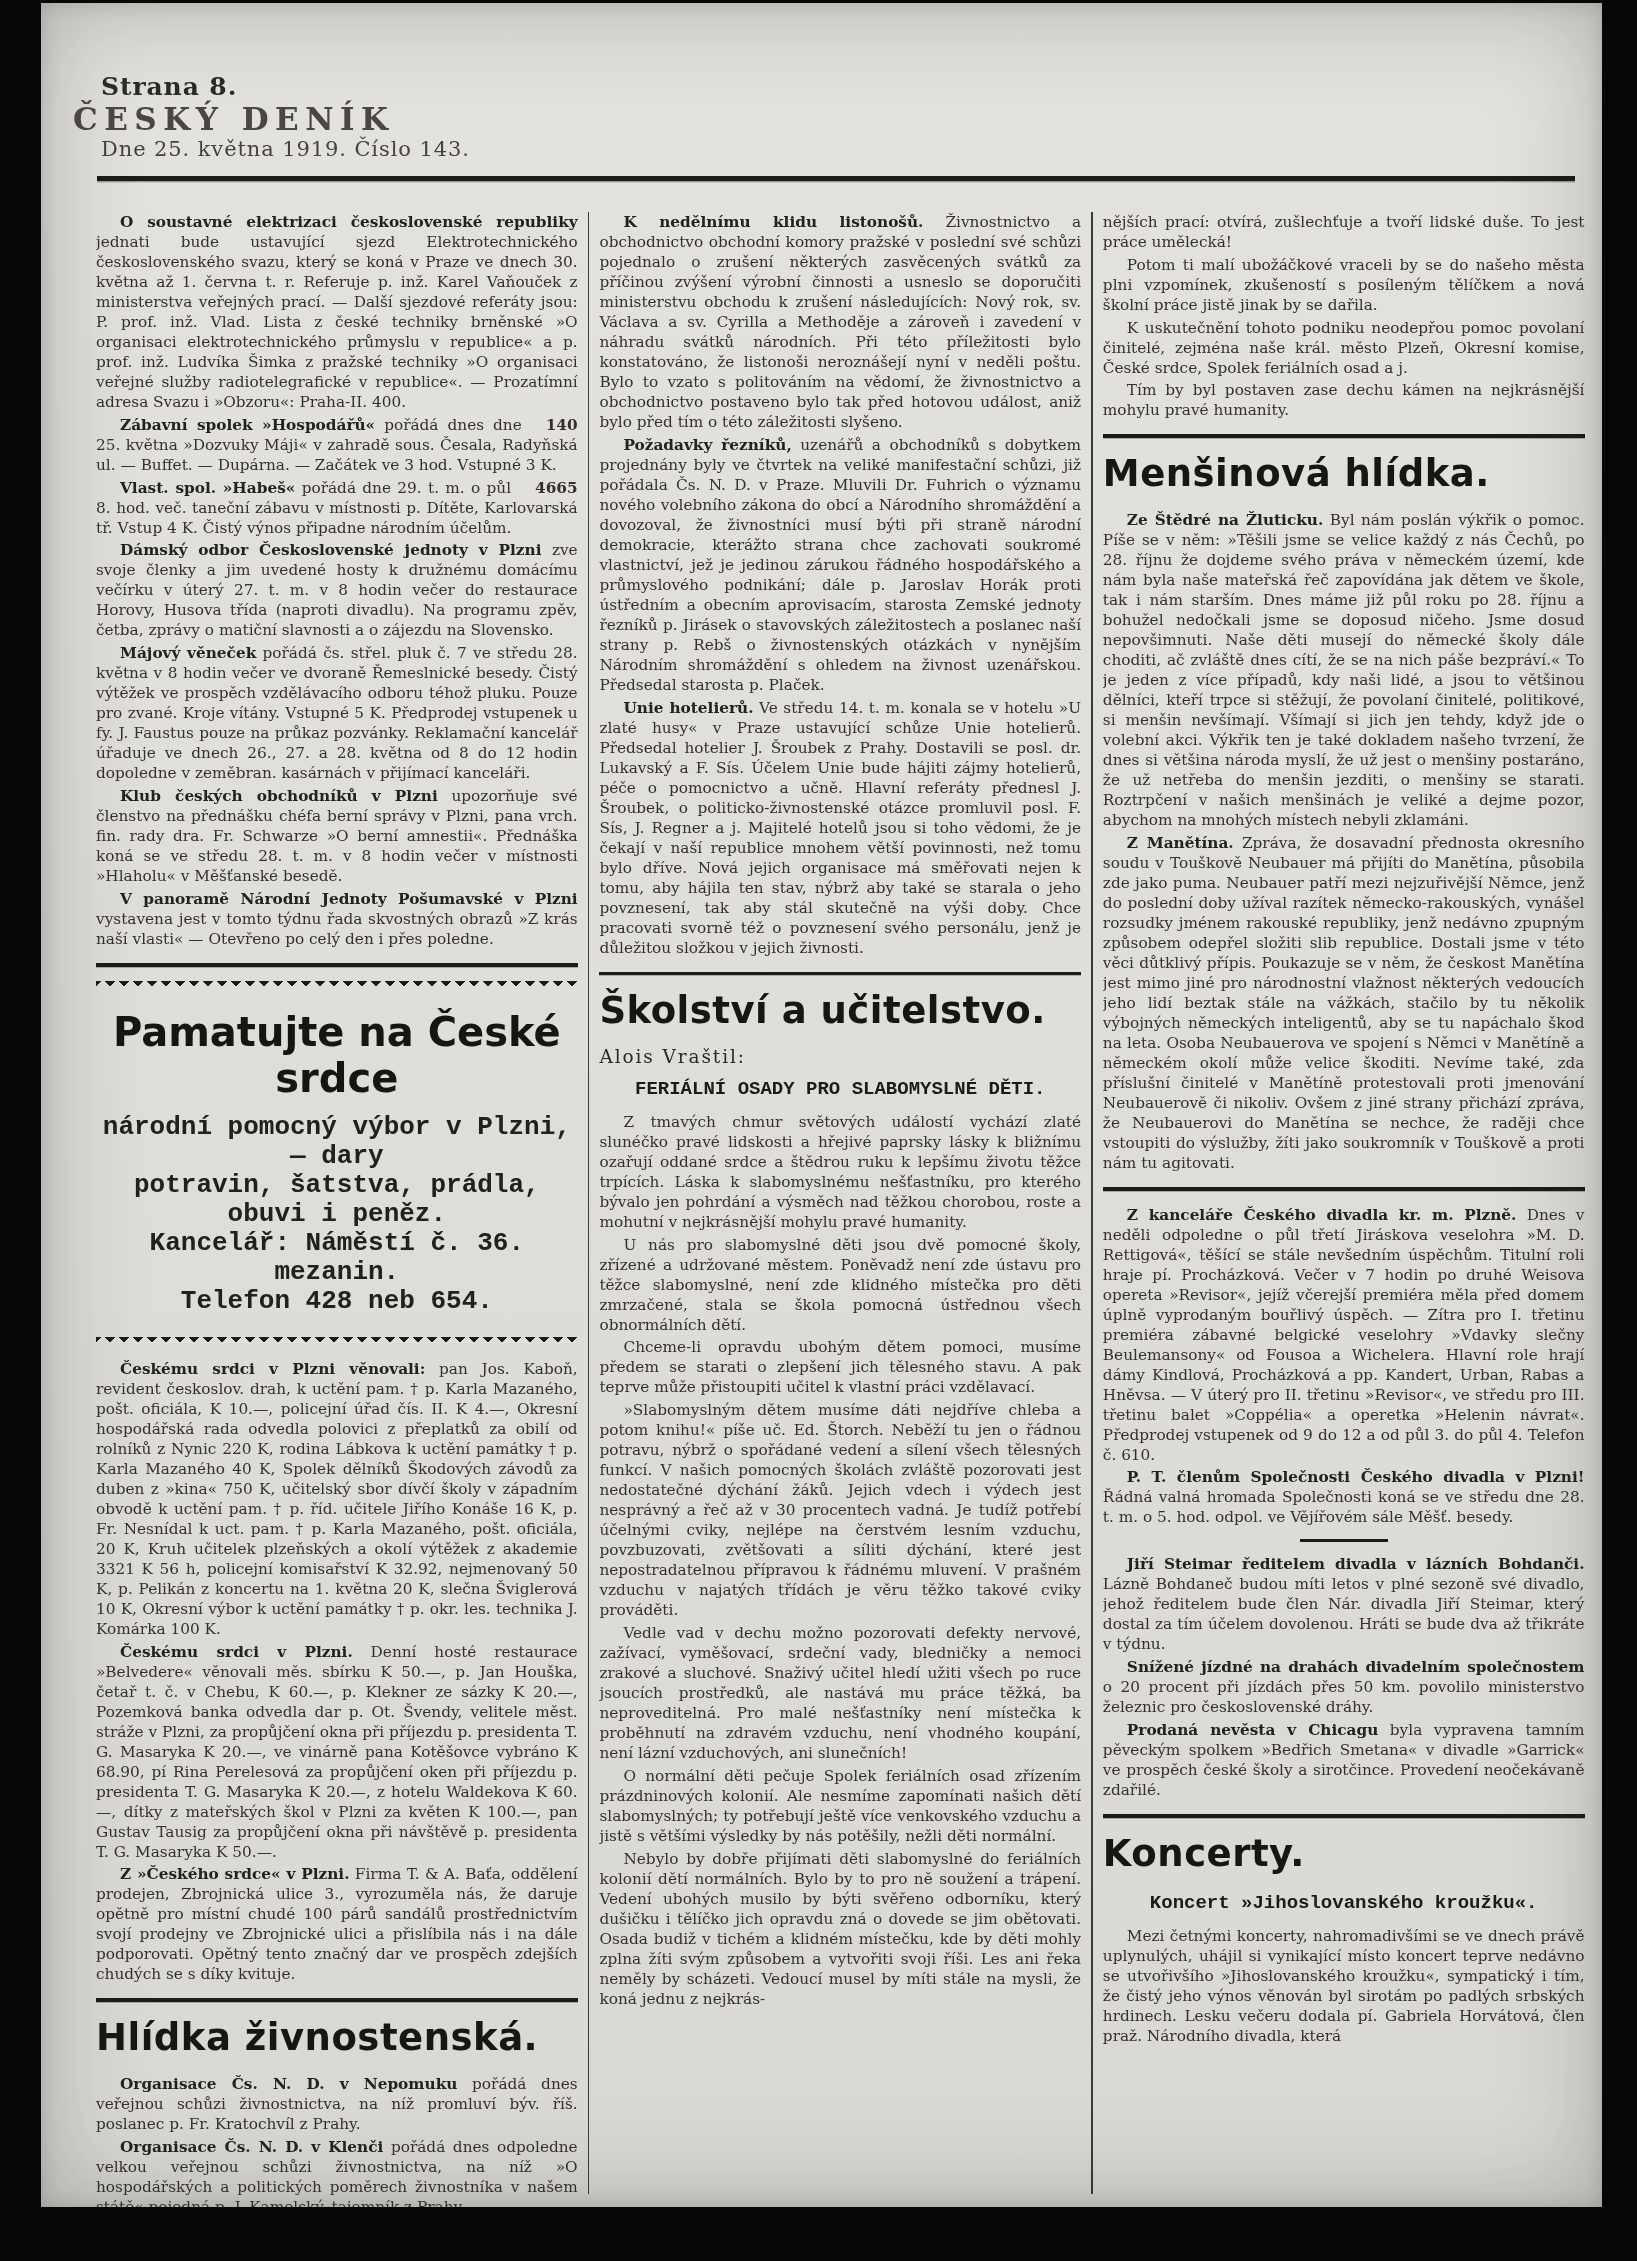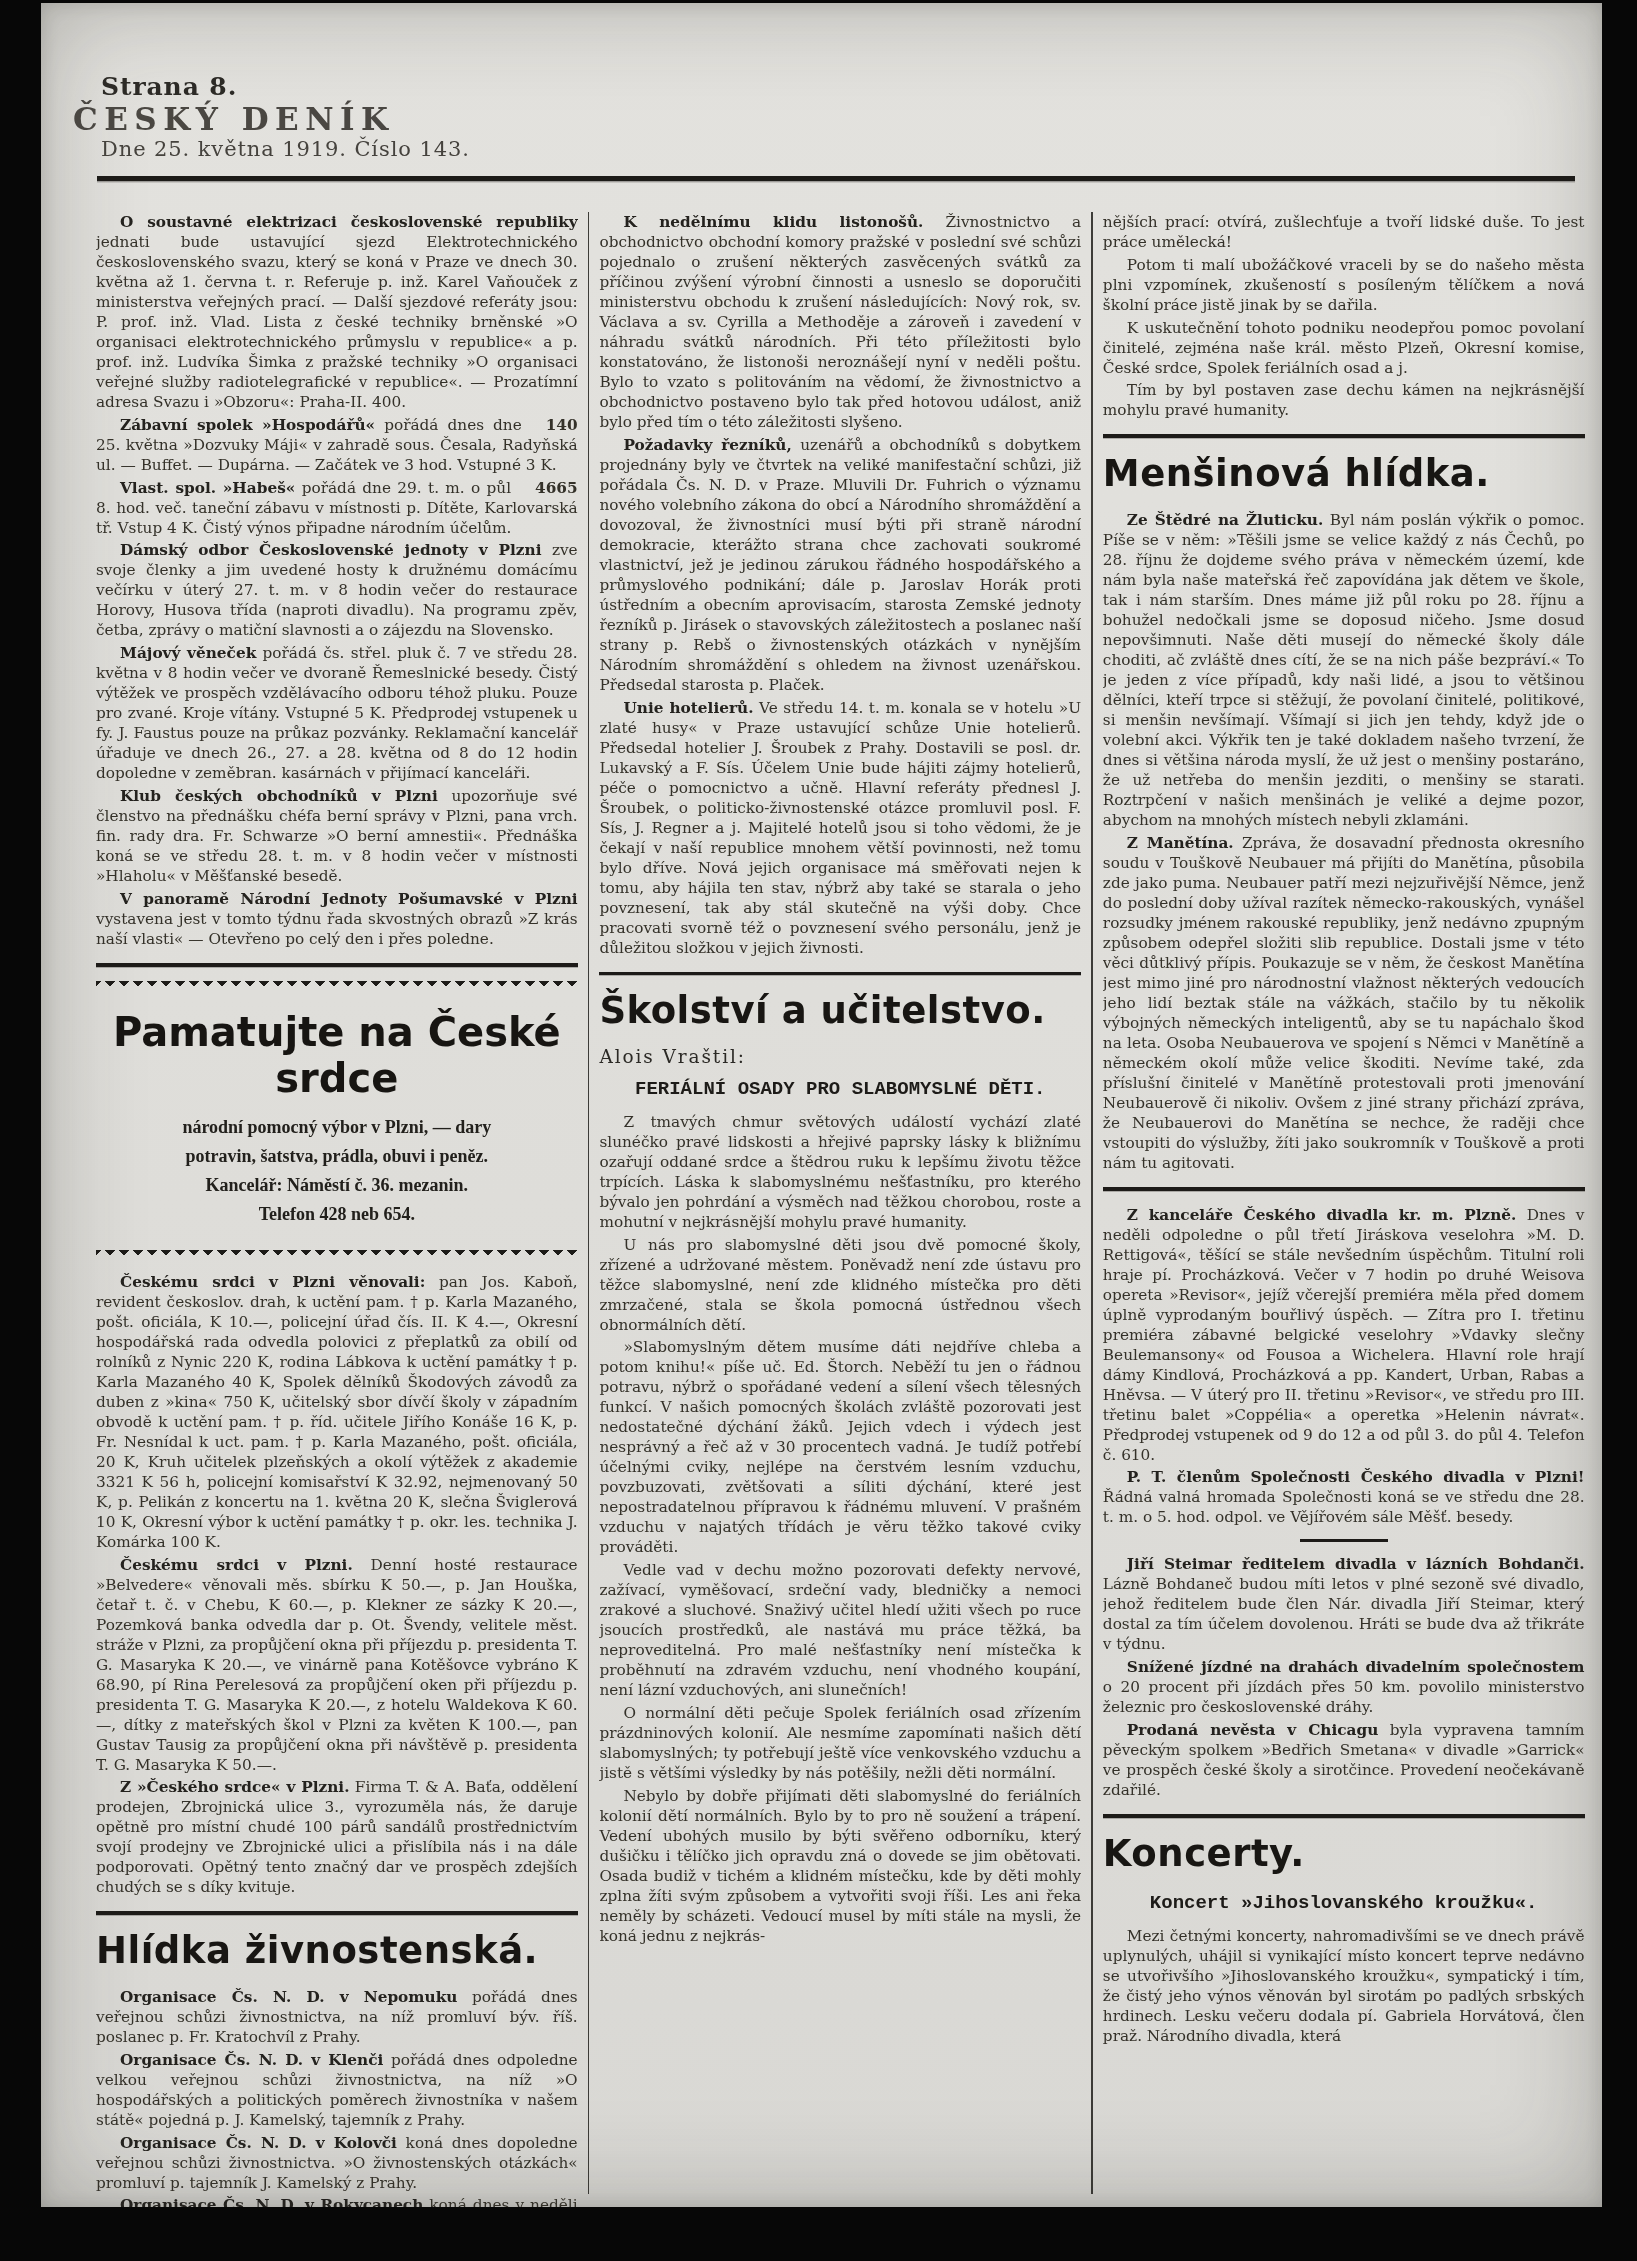--- a/index.html
+++ b/index.html
@@ -56,22 +56,22 @@
       linear-gradient(135deg,#1d1b18 3.7px,transparent 0) 0 0,
       linear-gradient(225deg,#1d1b18 3.7px,transparent 0) 0 0;
     background-size:14px 10.2px;background-repeat:repeat-x;
   }
   .ad-box{padding:3.7px 4.6px 8.3px 4.6px;text-align:center;}
   .ad-title{
     font-family:"DejaVu Sans", sans-serif;
     font-size:40px;line-height:46px;font-weight:bold;color:#171512;margin:2.8px 0 12px 0;
   }
   .ad-line{
-    font-family:Liberation Serif, serif;
-    font-size:18px;line-height:29px;font-weight:bold;color:#22201c;
+    font-family:Liberation Mono, monospace;
+    font-size:26px;line-height:29px;font-weight:bold;color:#22201c;
   }
   
   .edge{position:absolute;background:#070707;}
   .edge-left{left:0;top:0;width:41px;height:2261px;}
   .edge-right{right:0;top:0;width:35px;height:2261px;}
   .edge-bottom{left:0;bottom:0;width:1637px;height:54px;}
   .edge-top{left:0;top:0;width:1637px;height:2.8px;}
 </style>
 </head>
 <body>
@@ -117,20 +117,21 @@
     <div class="col">
         <p class="para"><strong class="lead">K nedělnímu klidu listonošů.</strong> Živnostnictvo a obchodnictvo obchodní komory pražské v poslední své schůzi pojednalo o zrušení některých zasvěcených svátků za příčinou zvýšení výrobní činnosti a usneslo se doporučiti ministerstvu obchodu k zrušení následujících: Nový rok, sv. Václava a sv. Cyrilla a Methoděje a zároveň i zavedení v náhradu svátků národních. Při této příležitosti bylo konstatováno, že listonoši neroznášejí nyní v neděli poštu. Bylo to vzato s politováním na vědomí, že živnostnictvo a obchodnictvo postaveno bylo tak před hotovou událost, aniž bylo před tím o této záležitosti slyšeno.</p>
         <p class="para"><strong class="lead">Požadavky řezníků,</strong> uzenářů a obchodníků s dobytkem projednány byly ve čtvrtek na veliké manifestační schůzi, již pořádala Čs. N. D. v Praze. Mluvili Dr. Fuhrich o významu nového volebního zákona do obcí a Národního shromáždění a dovozoval, že živnostníci musí býti při straně národní demokracie, kterážto strana chce zachovati soukromé vlastnictví, jež je jedinou zárukou řádného hospodářského a průmyslového podnikání; dále p. Jaroslav Horák proti ústředním a obecním aprovisacím, starosta Zemské jednoty řezníků p. Jirásek o stavovských záležitostech a poslanec naší strany p. Rebš o živnostenských otázkách v nynějším Národním shromáždění s ohledem na živnost uzenářskou. Předsedal starosta p. Plaček.</p>
         <p class="para"><strong class="lead">Unie hotelierů.</strong> Ve středu 14. t. m. konala se v hotelu »U zlaté husy« v Praze ustavující schůze Unie hotelierů. Předsedal hotelier J. Šroubek z Prahy. Dostavili se posl. dr. Lukavský a F. Sís. Účelem Unie bude hájiti zájmy hotelierů, péče o pomocnictvo a učně. Hlavní referáty přednesl J. Šroubek, o politicko-živnostenské otázce promluvil posl. F. Sís, J. Regner a j. Majitelé hotelů jsou si toho vědomi, že je čekají v naší republice mnohem větší povinnosti, než tomu bylo dříve. Nová jejich organisace má směřovati nejen k tomu, aby hájila ten stav, nýbrž aby také se starala o jeho povznesení, tak aby stál skutečně na výši doby. Chce pracovati svorně též o povznesení svého personálu, jenž je důležitou složkou v jejich živnosti.</p>
         <div class="rule"></div>
         <h2 class="section-heading">Školství a učitelstvo.</h2>
         <p class="byline">Alois Vraštil:</p>
         <p class="subhead">FERIÁLNÍ OSADY PRO SLABOMYSLNÉ DĚTI.</p>
         <p class="para">Z tmavých chmur světových událostí vychází zlaté slunéčko pravé lidskosti a hřejivé paprsky lásky k bližnímu ozařují oddané srdce a štědrou ruku k lepšímu životu těžce trpících. Láska k slabomyslnému nešťastníku, pro kterého bývalo jen pohrdání a výsměch nad těžkou chorobou, roste a mohutní v nejkrásnější mohylu pravé humanity.</p>
         <p class="para">U nás pro slabomyslné děti jsou dvě pomocné školy, zřízené a udržované městem. Poněvadž není zde ústavu pro těžce slabomyslné, není zde klidného místečka pro děti zmrzačené, stala se škola pomocná ústřednou všech obnormálních dětí.</p>
+        <p class="para">Chceme-li opravdu ubohým dětem pomoci, musíme předem se starati o zlepšení jich tělesného stavu. A pak teprve může přistoupiti učitel k vlastní práci vzdělavací.</p>
         <p class="para">»Slabomyslným dětem musíme dáti nejdříve chleba a potom knihu!« píše uč. Ed. Štorch. Neběží tu jen o řádnou potravu, nýbrž o spořádané vedení a sílení všech tělesných funkcí. V našich pomocných školách zvláště pozorovati jest nedostatečné dýchání žáků. Jejich vdech i výdech jest nesprávný a řeč až v 30 procentech vadná. Je tudíž potřebí účelnými cviky, nejlépe na čerstvém lesním vzduchu, povzbuzovati, zvětšovati a síliti dýchání, které jest nepostradatelnou přípravou k řádnému mluvení. V prašném vzduchu v najatých třídách je věru těžko takové cviky prováděti.</p>
         <p class="para">Vedle vad v dechu možno pozorovati defekty nervové, zažívací, vyměšovací, srdeční vady, bledničky a nemoci zrakové a sluchové. Snaživý učitel hledí užiti všech po ruce jsoucích prostředků, ale nastává mu práce těžká, ba neproveditelná. Pro malé nešťastníky není místečka k proběhnutí na zdravém vzduchu, není vhodného koupání, není lázní vzduchových, ani slunečních!</p>
         <p class="para">O normální děti pečuje Spolek feriálních osad zřízením prázdninových kolonií. Ale nesmíme zapomínati našich dětí slabomyslných; ty potřebují ještě více venkovského vzduchu a jistě s většími výsledky by nás potěšily, nežli děti normální.</p>
         <p class="para">Nebylo by dobře přijímati děti slabomyslné do feriálních kolonií dětí normálních. Bylo by to pro ně soužení a trápení. Vedení ubohých musilo by býti svěřeno odborníku, který dušičku i tělíčko jich opravdu zná o dovede se jim obětovati. Osada budiž v tichém a klidném místečku, kde by děti mohly zplna žíti svým způsobem a vytvořiti svoji říši. Les ani řeka neměly by scházeti. Vedoucí musel by míti stále na mysli, že koná jednu z nejkrás-</p>
       </div>
     <div class="col-divider"></div>
     <div class="col">
         <p class="para noindent">nějších prací: otvírá, zušlechťuje a tvoří lidské duše. To jest práce umělecká!</p>
         <p class="para">Potom ti malí ubožáčkové vraceli by se do našeho města plni vzpomínek, zkušeností s posíleným tělíčkem a nová školní práce jistě jinak by se dařila.</p>
         <p class="para">K uskutečnění tohoto podniku neodepřou pomoc povolaní činitelé, zejména naše král. město Plzeň, Okresní komise, České srdce, Spolek feriálních osad a j.</p>

